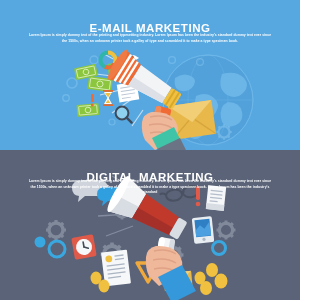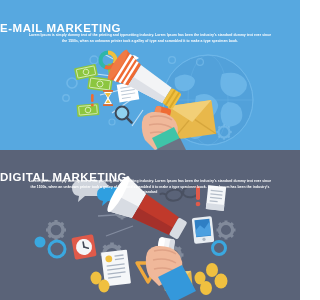--- a/index.html
+++ b/index.html
@@ -25,21 +25,21 @@
     height: 150px;
     overflow: hidden;
     box-sizing: border-box;
   }
   .banner-email   { background: #57a8e0; }
   .banner-digital { background: #5a6378; }
 
   .banner-title {
     position: absolute;
     left: 0; right: 0;
-    text-align: left;
+    text-align: center;
     color: #ffffff;
     font-weight: bold;
     font-size: 11.5px;
     letter-spacing: 0.55px;
     line-height: 13px;
     z-index: 6;
   }
   .banner-email .banner-title   { top: 12px; }
   .banner-digital .banner-title { top: 11px; }
 

